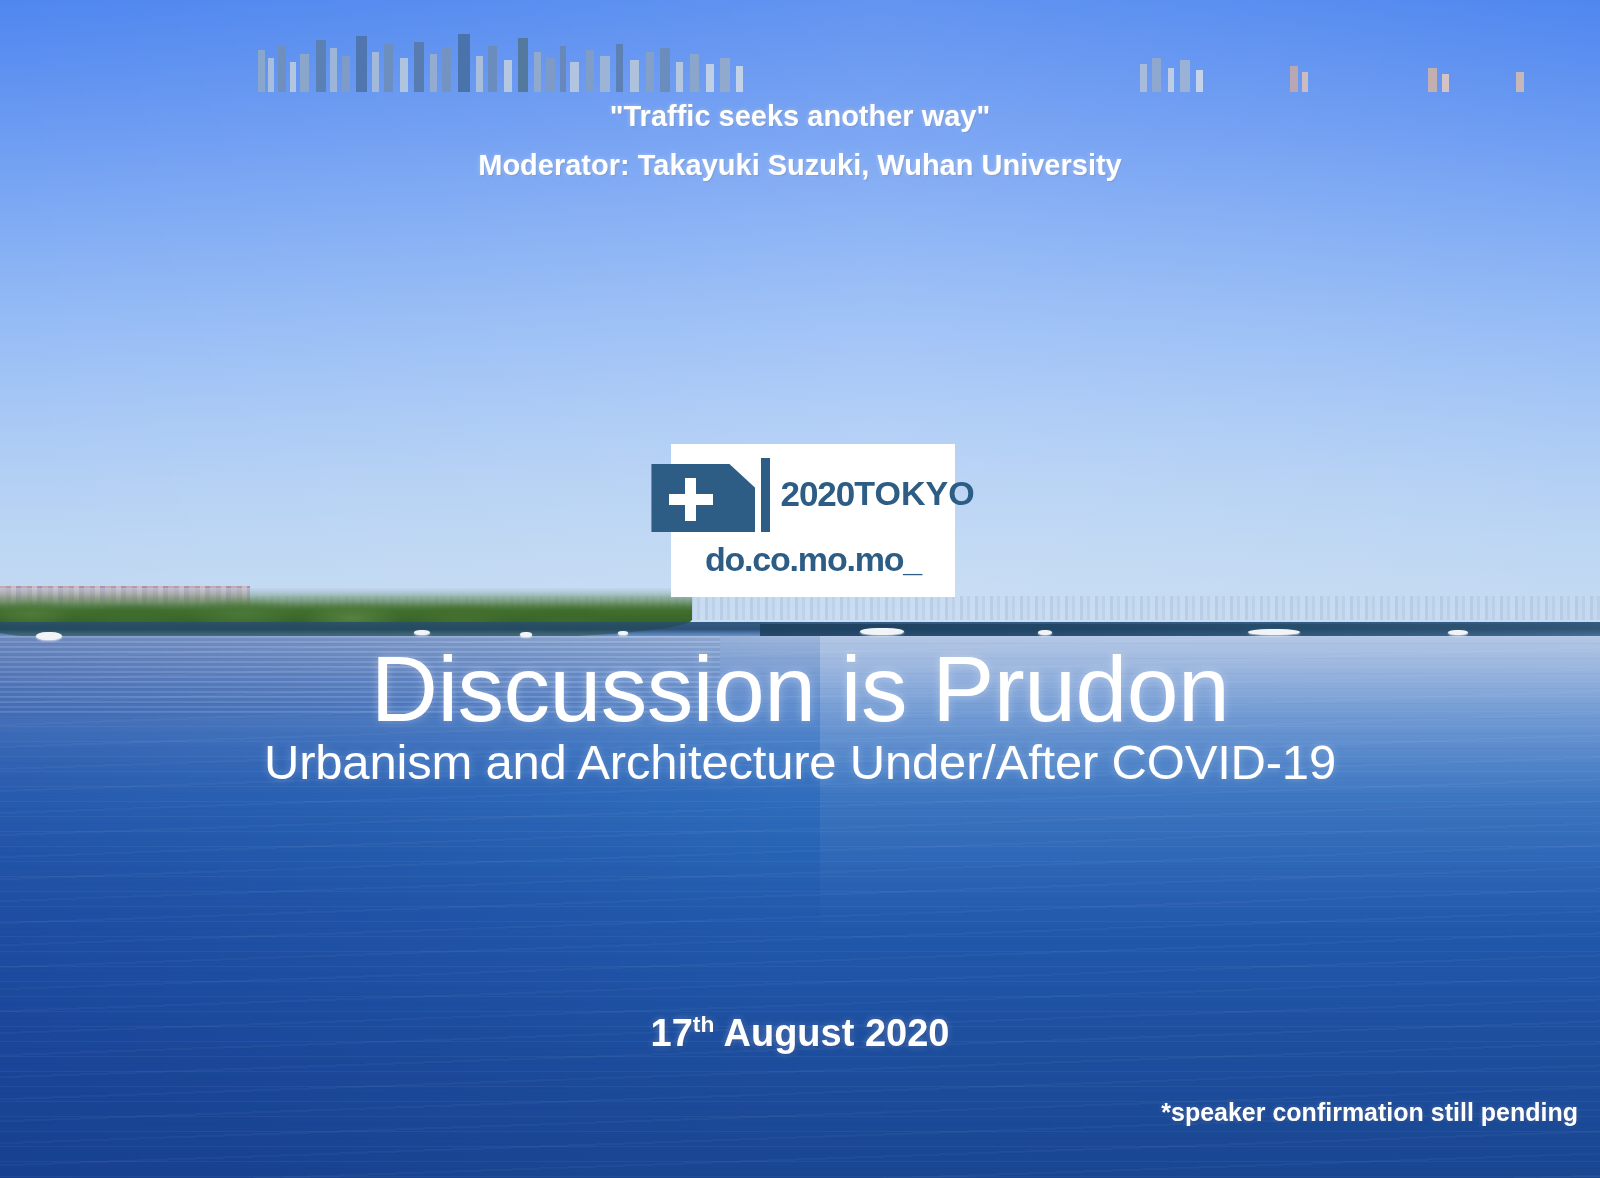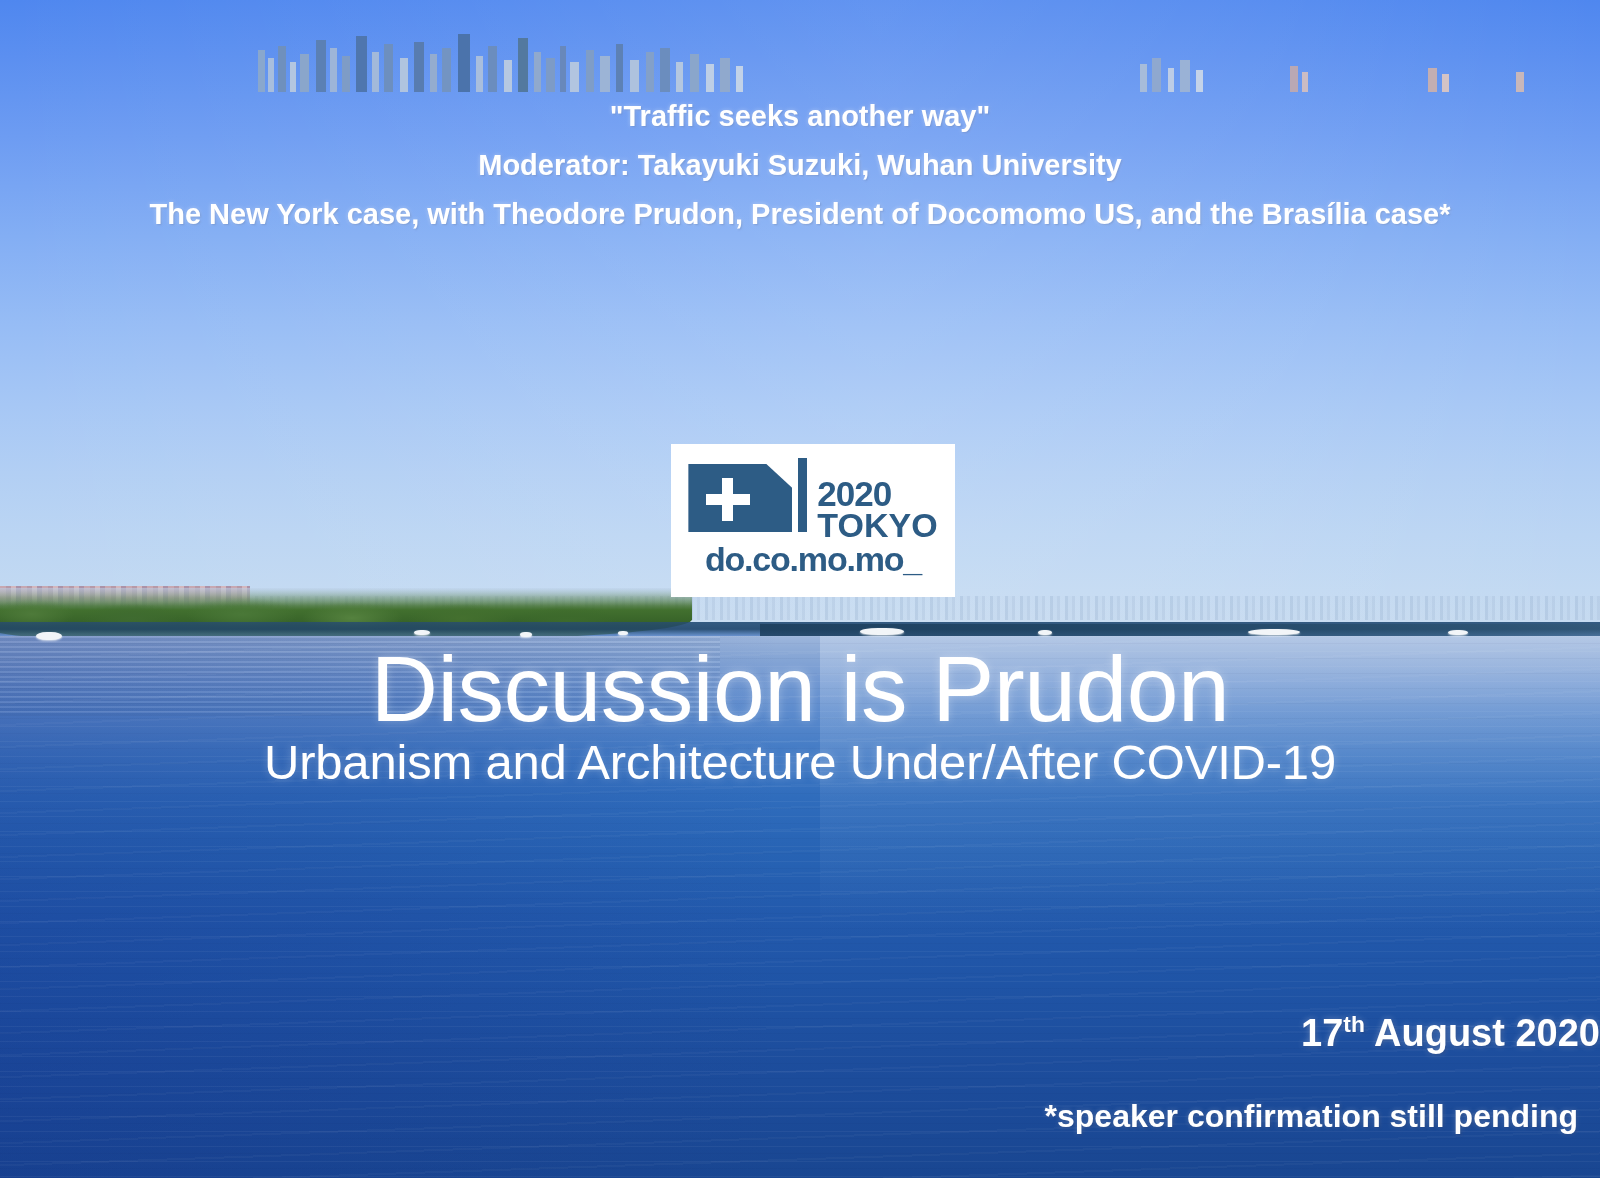--- a/index.html
+++ b/index.html
@@ -217,25 +217,24 @@
   #subtitle {
     left:0; width:1600px; top:734px;
     font-size:49px; font-weight:normal;
     letter-spacing:-0.2px;
     text-shadow:0 0 8px rgba(255,255,255,.25);
   }
   #datetext {
     left:0; width:1600px; top:1012px;
     font-size:38px; font-weight:bold;
     text-shadow:0 0 6px rgba(255,255,255,.30), 1px 1px 3px rgba(0,30,90,.45);
-    text-align:right;
   }
   #footnote {
     right:22px; top:1098px; width:auto; text-align:right;
-    font-size:32px; font-weight:bold;
+    font-size:25px; font-weight:bold;
     text-shadow:0 0 5px rgba(255,255,255,.25), 1px 1px 3px rgba(0,30,90,.45);
   }
 
   
   #logo {
     position:absolute;
     left:671px; top:444px; width:284px; height:153px;
     background:#ffffff;
     display:flex; flex-direction:column;
     align-items:center; justify-content:center;
@@ -251,21 +250,21 @@
     position:absolute; right:0; top:0; width:26px; height:24px;
     background:#ffffff;
     clip-path:polygon(100% 0, 100% 100%, 0 0);
   }
   .plus-h { position:absolute; left:18px; top:30px; width:44px; height:11px; background:#fff; }
   .plus-v { position:absolute; left:34px; top:14px; width:11px; height:43px; background:#fff; }
   .one-stem {
     width:9px; height:74px; background:#2d5c85; margin-left:6px; margin-top:-6px;
   }
   .logo-year {
-    display:flex; flex-direction:column; align-items:flex-start;
+    display:flex; flex-direction:row; align-items:flex-start;
     margin-left:10px; margin-top:14px; color:#2d5c85;
     line-height:.92;
   }
   .logo-year .y { font-size:35px; font-weight:bold; letter-spacing:-1px; }
   .logo-year .t { font-size:34px; font-weight:bold; letter-spacing:0px; }
   .logo-word {
     color:#2d5c85; font-size:34px; font-weight:bold;
     letter-spacing:-1.2px; margin-top:4px;
   }
 </style>
@@ -349,21 +348,20 @@
     <div class="boat" style="left:1038px;top:630px;width:14px;height:5px;"></div>
     <div class="boat" style="left:1248px;top:629px;width:52px;height:6px;"></div>
     <div class="boat" style="left:1448px;top:630px;width:20px;height:5px;"></div>
   </div>
 
 
   <div class="txt hdr" id="hdr2">"Traffic seeks another way"</div>
 
   <div class="txt hdr" id="hdr3">Moderator: Takayuki Suzuki, Wuhan University</div>
 
-  <div class="txt hdr" id="hdr4">The New York case, with Theodore Prudon, President of Docomomo US, and the Brasília case*</div>
 
 
   <div id="logo">
     <div class="logo-top">
       <div class="flag">
         <div class="flag-notch"></div>
         <div class="plus-h"></div>
         <div class="plus-v"></div>
       </div>
       <div class="one-stem"></div>

